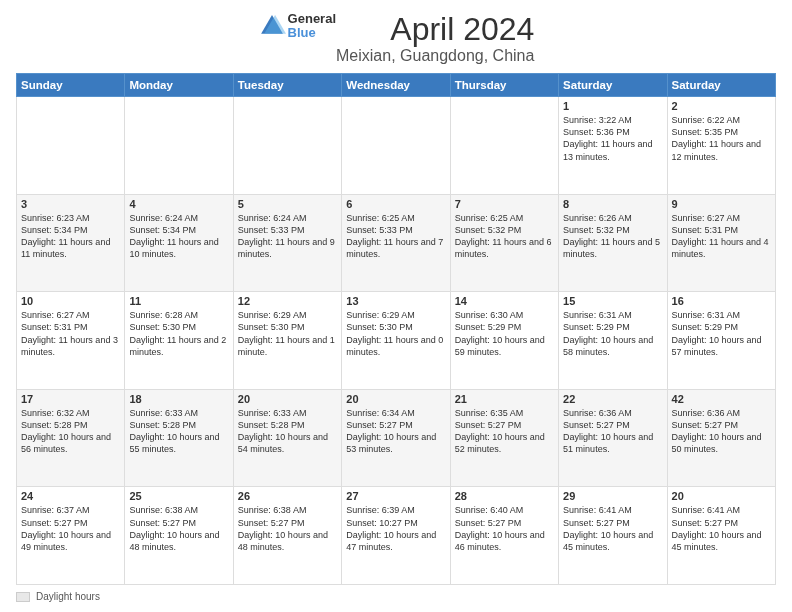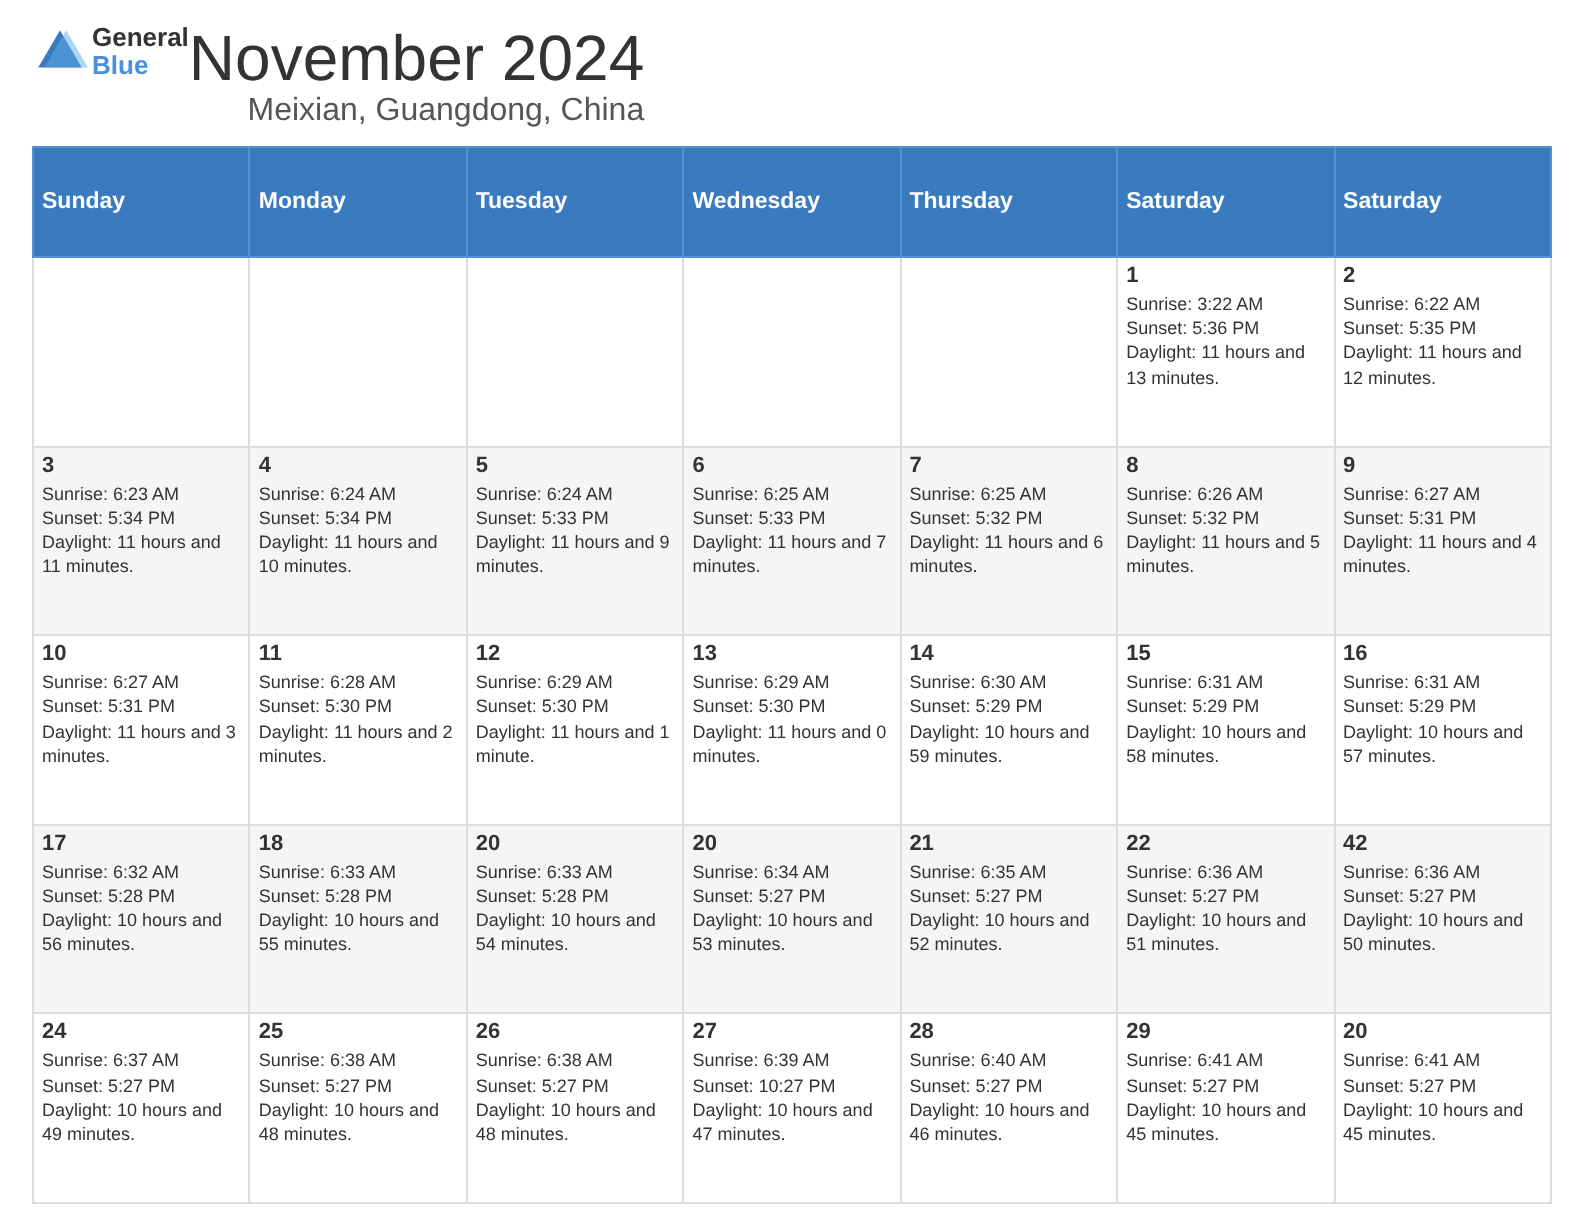--- a/index.html
+++ b/index.html
@@ -13,21 +13,21 @@
     .page {
       width: 792px;
       height: 612px;
       padding: 12px 16px 10px 16px;
       display: flex;
       flex-direction: column;
     }
     .header {
       display: flex;
       align-items: flex-start;
-      justify-content: flex-start;
+      justify-content: center;
       margin-bottom: 8px;
     }
     .logo {
       display: flex;
       align-items: center;
       gap: 2px;
     }
     .logo-text {
       display: flex;
       flex-direction: column;
@@ -63,21 +63,21 @@
       width: 100%;
       table-layout: fixed;
     }
     .calendar thead tr {
       background: #3a7abf;
     }
     .calendar thead th {
       color: #fff;
       font-size: 11.5px;
       font-weight: bold;
-      padding: 21px 4px;
+      padding: 5px 4px;
       border: 1px solid #5591cc;
       text-align: left;
     }
     .calendar tbody tr {
       border-bottom: 1px solid #ccc;
     }
     .calendar tbody td {
       vertical-align: top;
       border: 1px solid #ddd;
       padding: 3px 4px;
@@ -130,21 +130,21 @@
       <svg class="logo-icon" viewBox="0 0 36 36">
         <polygon points="18,4 32,28 4,28" fill="#3a7abf"></polygon>
         <polygon points="22,4 36,28 8,28" fill="#5aaee8" opacity="0.5"></polygon>
       </svg>
       <div class="logo-text">
         <span>General</span>
         <span style="color:#4a90d9">Blue</span>
       </div>
     </div>
     <div class="title-block">
-      <h1>November 2024</h1>
+      <h1>April 2024</h1>
       <h2>Meixian, Guangdong, China</h2>
     </div>
   </div>
 
   <table class="calendar">
     <thead>
       <tr>
       <th>Sunday</th>
           <th>Monday</th>
           <th>Tuesday</th>
@@ -346,13 +346,17 @@
           <td>
             <span class="day-num">20</span>
             <div class="day-info">Sunrise: 6:41 AM
 Sunset: 5:27 PM
 Daylight: 10 hours and 45 minutes.</div>
           </td>
         </tr>
       </tbody>
   </table>
 
+  <div class="legend">
+    <span class="legend-box"></span>
+    <span>Daylight hours</span>
+  </div>
 </div>
 
 </body></html>

